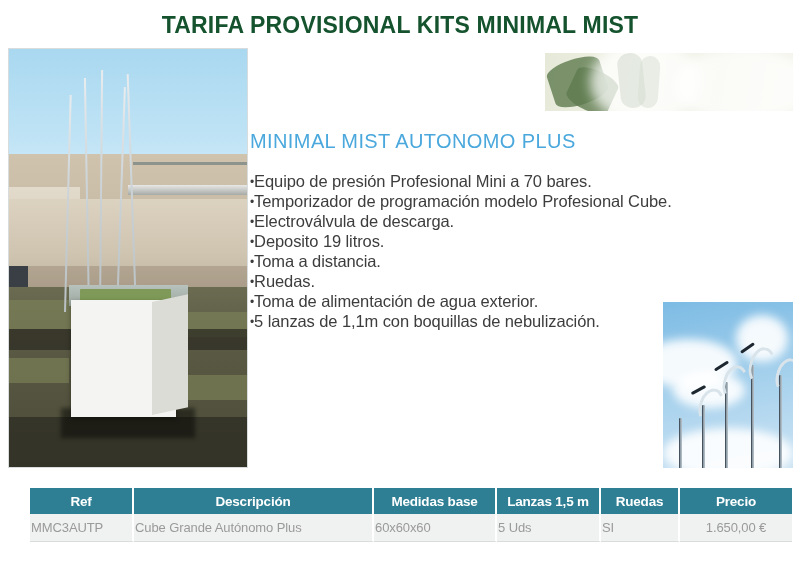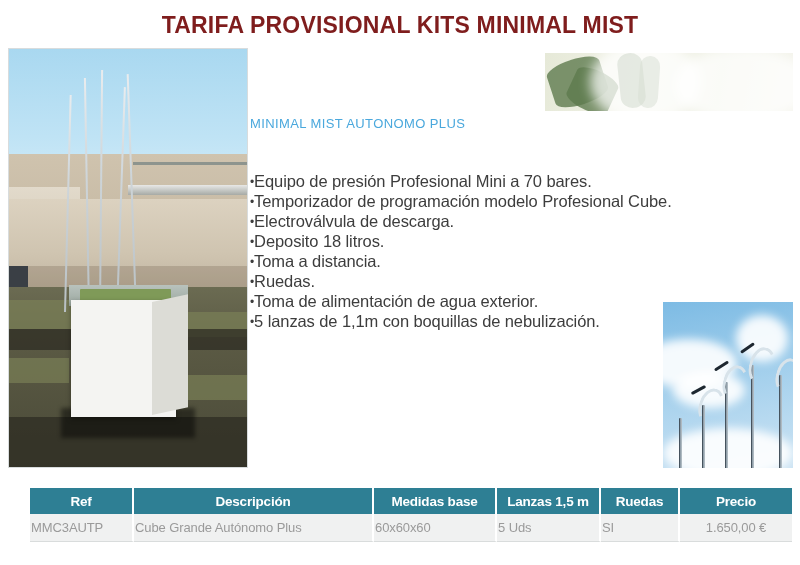--- a/index.html
+++ b/index.html
@@ -21,31 +21,31 @@
   
   .doc-title {
     position: absolute;
     left: 0;
     top: 12px;
     width: 800px;
     text-align: center;
     font-size: 23px;
     font-weight: bold;
     letter-spacing: 0.2px;
-    color: #7f1d1d;
+    color: #14532d;
     font-family: "Liberation Sans", sans-serif;
     white-space: nowrap;
   }
 
   
   .product-heading {
     position: absolute;
     left: 250px;
-    top: 116px;
-    font-size: 13px;
+    top: 130px;
+    font-size: 20px;
     color: #4aa8dd;
     letter-spacing: 0.4px;
     white-space: nowrap;
   }
 
   
   .feature-list {
     position: absolute;
     left: 250px;
     top: 172px;
@@ -341,21 +341,21 @@
     <div class="pp-fog" style="left:18%;top:-20%;width:45%;height:140%"></div>
     <div class="pp-fog" style="left:52%;top:-10%;width:55%;height:130%"></div>
   </div>
 
   <div class="product-heading">MINIMAL MIST AUTONOMO PLUS</div>
 
   <div class="feature-list" id="feature-list">
       <div class="feature-item"><span class="bullet">•</span><span>Equipo de presión Profesional Mini a 70 bares.</span></div>
       <div class="feature-item"><span class="bullet">•</span><span>Temporizador de programación modelo Profesional Cube.</span></div>
       <div class="feature-item"><span class="bullet">•</span><span>Electroválvula de descarga.</span></div>
-      <div class="feature-item"><span class="bullet">•</span><span>Deposito 18 litros.</span></div>
+      <div class="feature-item"><span class="bullet">•</span><span>Deposito 19 litros.</span></div>
       <div class="feature-item"><span class="bullet">•</span><span>Toma a distancia.</span></div>
       <div class="feature-item"><span class="bullet">•</span><span>Ruedas.</span></div>
       <div class="feature-item"><span class="bullet">•</span><span>Toma de alimentación de agua exterior.</span></div>
       <div class="feature-item"><span class="bullet">•</span><span>5 lanzas de 1,1m con boquillas de nebulización.</span></div>
     </div>
 
   <div class="photo" id="photo-lances">
     <div class="lp-sky"></div>
 
     <div class="lp-plume" style="left:-18%;top:22%;width:75%;height:30%"></div>

